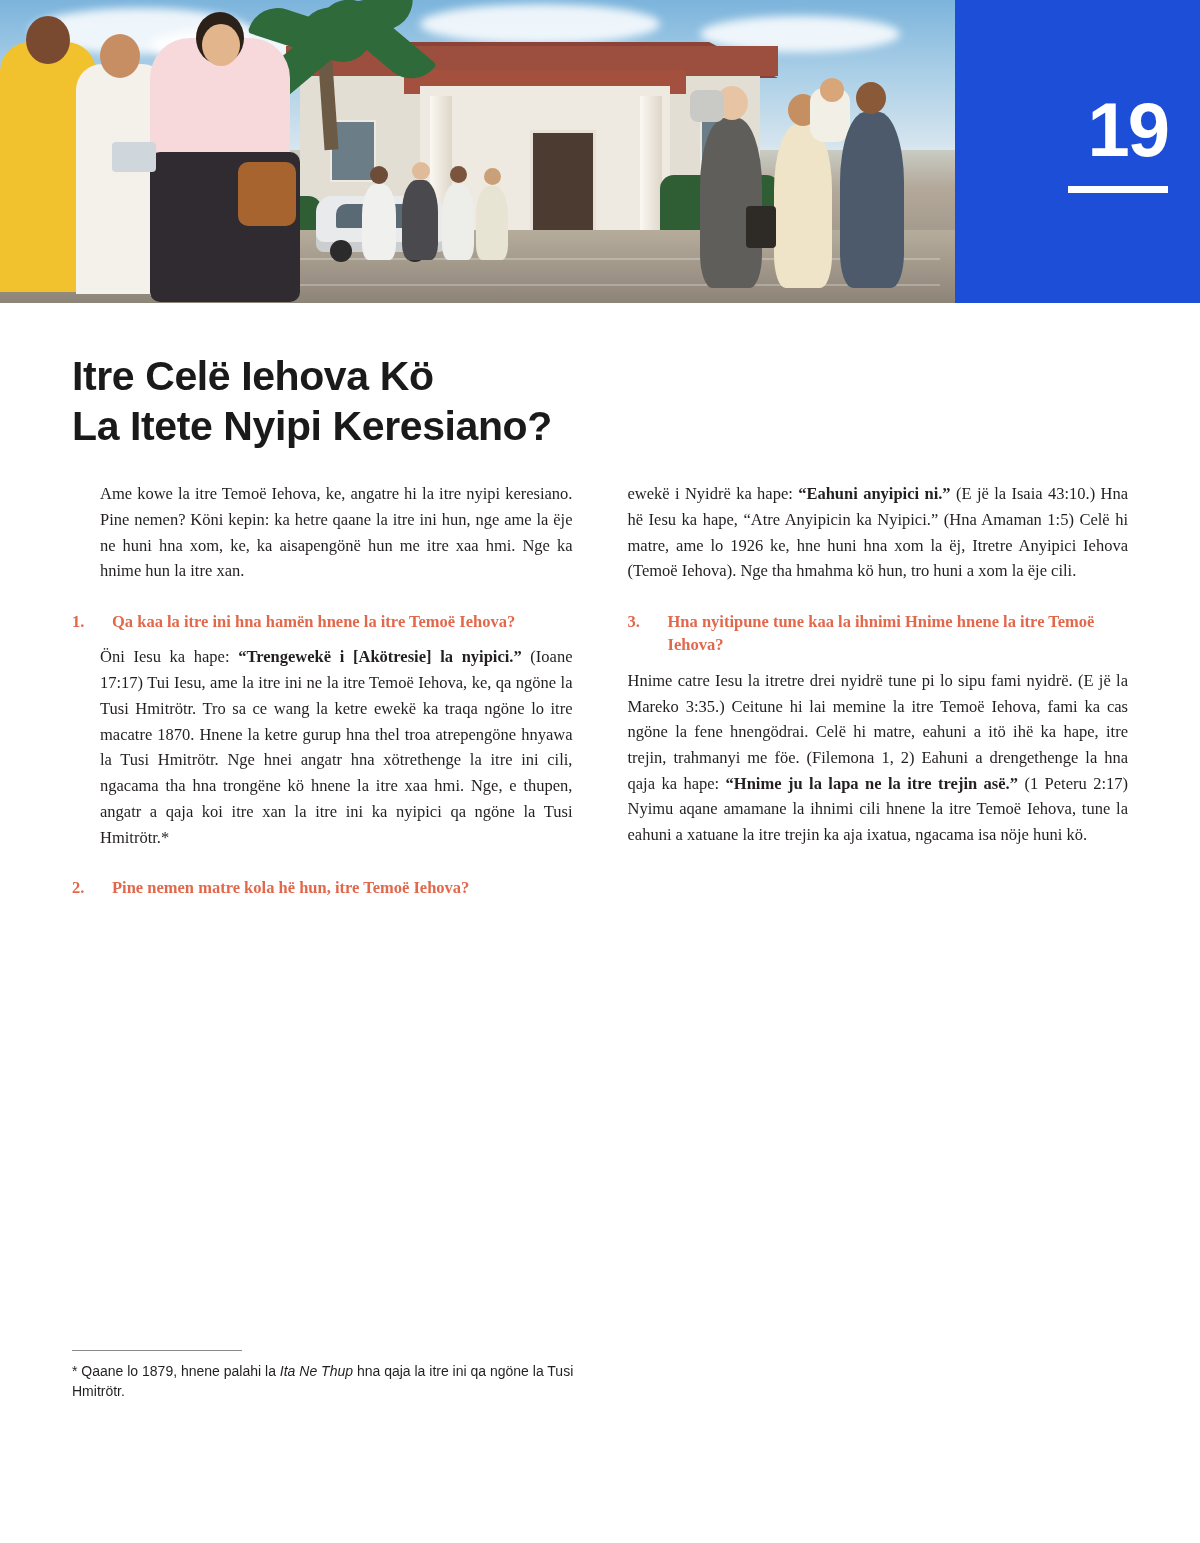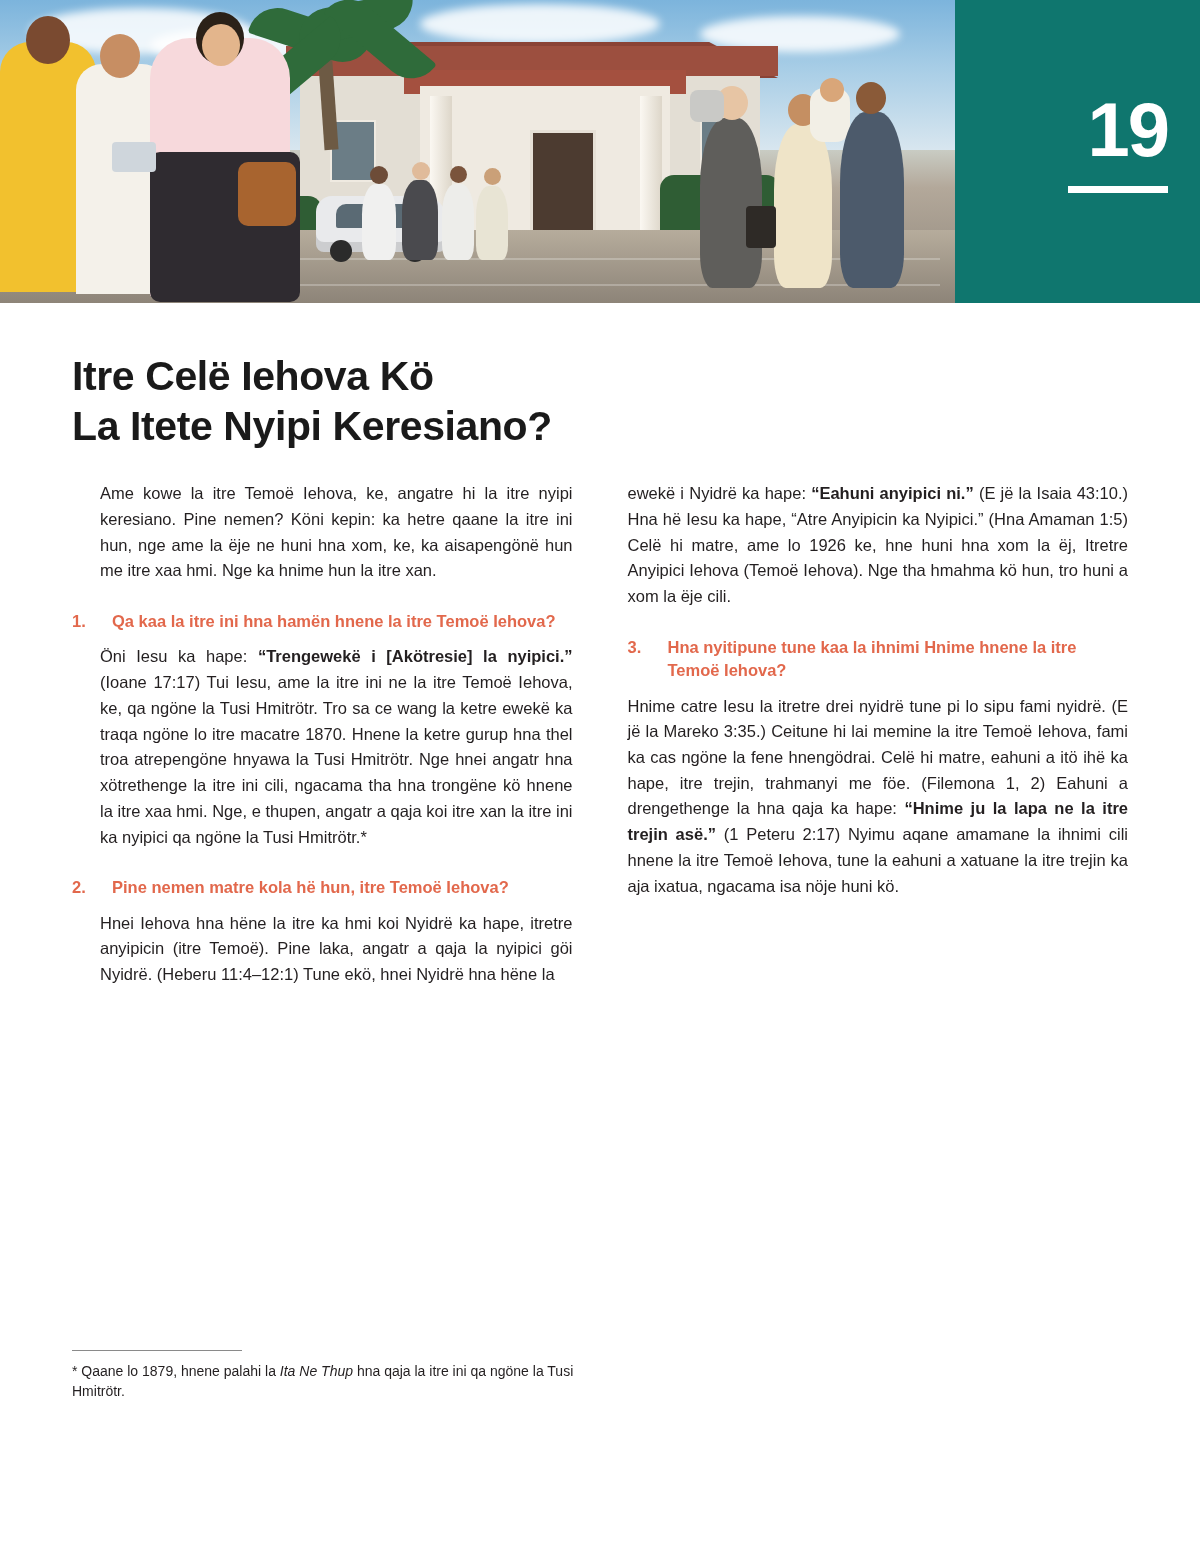--- a/index.html
+++ b/index.html
@@ -165,21 +165,21 @@
     color: #1a1a1a;
   }
 
   
   .columns {
     margin: 30px 72px 0 72px;
     display: flex;
     gap: 55px;
     align-items: flex-start;
   }
-  .col { width: 505px; }
+  .col { width: 505px; font-family: Liberation Serif, serif; }
 
   p {
     margin: 0 0 0 0;
     font-size: 16.5px;
     line-height: 1.56;
     text-align: justify;
     color: #231f20;
   }
   .intro { padding-left: 28px; }
   .q-body { padding-left: 28px; margin-top: 11px; }
@@ -288,21 +288,21 @@
       <div class="head" style="left:100px;top:22px;width:40px;height:44px;background:#c78e63;"></div>
       <div class="person" style="left:150px;top:26px;width:140px;height:258px;background:#f7d9dc;border-radius:40px 40px 0 0;"></div>
       <div class="person" style="left:150px;top:140px;width:150px;height:150px;background:#2f2b30;border-radius:10px;"></div>
       <div class="head" style="left:196px;top:0px;width:48px;height:52px;background:#2b2118;"></div>
       <div class="head" style="left:202px;top:12px;width:38px;height:42px;background:#e3b58c;"></div>
       <div class="person" style="left:238px;top:150px;width:58px;height:64px;background:#a8642f;border-radius:10px;"></div>
       <div class="person" style="left:112px;top:130px;width:44px;height:30px;background:#cfd6dc;border-radius:4px;"></div>
     </div>
   </div>
 
-  <div class="hero-number" style="background: #0f766e;">
+  <div class="hero-number" style="background: #1d4ed8;">
     <div class="num">19</div>
     <div class="rule"></div>
   </div>
 </div>
 
 <h1 class="title">
   <span>Itre Celë Iehova Kö</span><br>
   <span>La Itete Nyipi Keresiano?</span>
 </h1>
 
@@ -315,21 +315,20 @@
     <div class="question" style="color: rgb(226, 104, 76);">
       <span class="qnum">1.</span>
       <span class="qtext">Qa kaa la itre ini hna hamën hnene la itre Temoë Iehova?</span>
     </div>
     <p class="q-body"><span>Öni Iesu ka hape: </span><b>“Trengewekë i [Akötresie] la nyipici.”</b><span> (Ioane 17:17) Tui Iesu, ame la itre ini ne la itre Temoë Iehova, ke, qa ngöne la Tusi Hmitrötr. Tro sa ce wang la ketre ewekë ka traqa ngöne lo itre macatre 1870. Hnene la ketre gurup hna thel troa atrepengöne hnyawa la Tusi Hmitrötr. Nge hnei angatr hna xötrethenge la itre ini cili, ngacama tha hna trongëne kö hnene la itre xaa hmi. Nge, e thupen, angatr a qaja koi itre xan la itre ini ka nyipici qa ngöne la Tusi Hmitrötr.*</span></p>
 
     <div class="question" style="color: rgb(226, 104, 76);">
       <span class="qnum">2.</span>
       <span class="qtext">Pine nemen matre kola hë hun, itre Temoë Iehova?</span>
     </div>
-    <p class="q-body">Hnei Iehova hna hëne la itre ka hmi koi Nyidrë ka hape, itretre anyipicin (itre Temoë). Pine laka, angatr a qaja la nyipici göi Nyidrë. (Heberu 11:4–12:1) Tune ekö, hnei Nyidrë hna hëne la</p>
   </div>
 
   <div class="col col-right">
 
     <p><span>ewekë i Nyidrë ka hape: </span><b>“Eahuni anyipici ni.”</b><span> (E jë la Isaia 43:10.) Hna hë Iesu ka hape, “Atre Anyipicin ka Nyipici.” (Hna Amaman 1:5) Celë hi matre, ame lo 1926 ke, hne huni hna xom la ëj, Itretre Anyipici Iehova (Temoë Iehova). Nge tha hmahma kö hun, tro huni a xom la ëje cili.</span></p>
 
     <div class="question" style="color: rgb(226, 104, 76);">
       <span class="qnum">3.</span>
       <span class="qtext">Hna nyitipune tune kaa la ihnimi Hnime hnene la itre Temoë Iehova?</span>
     </div>

